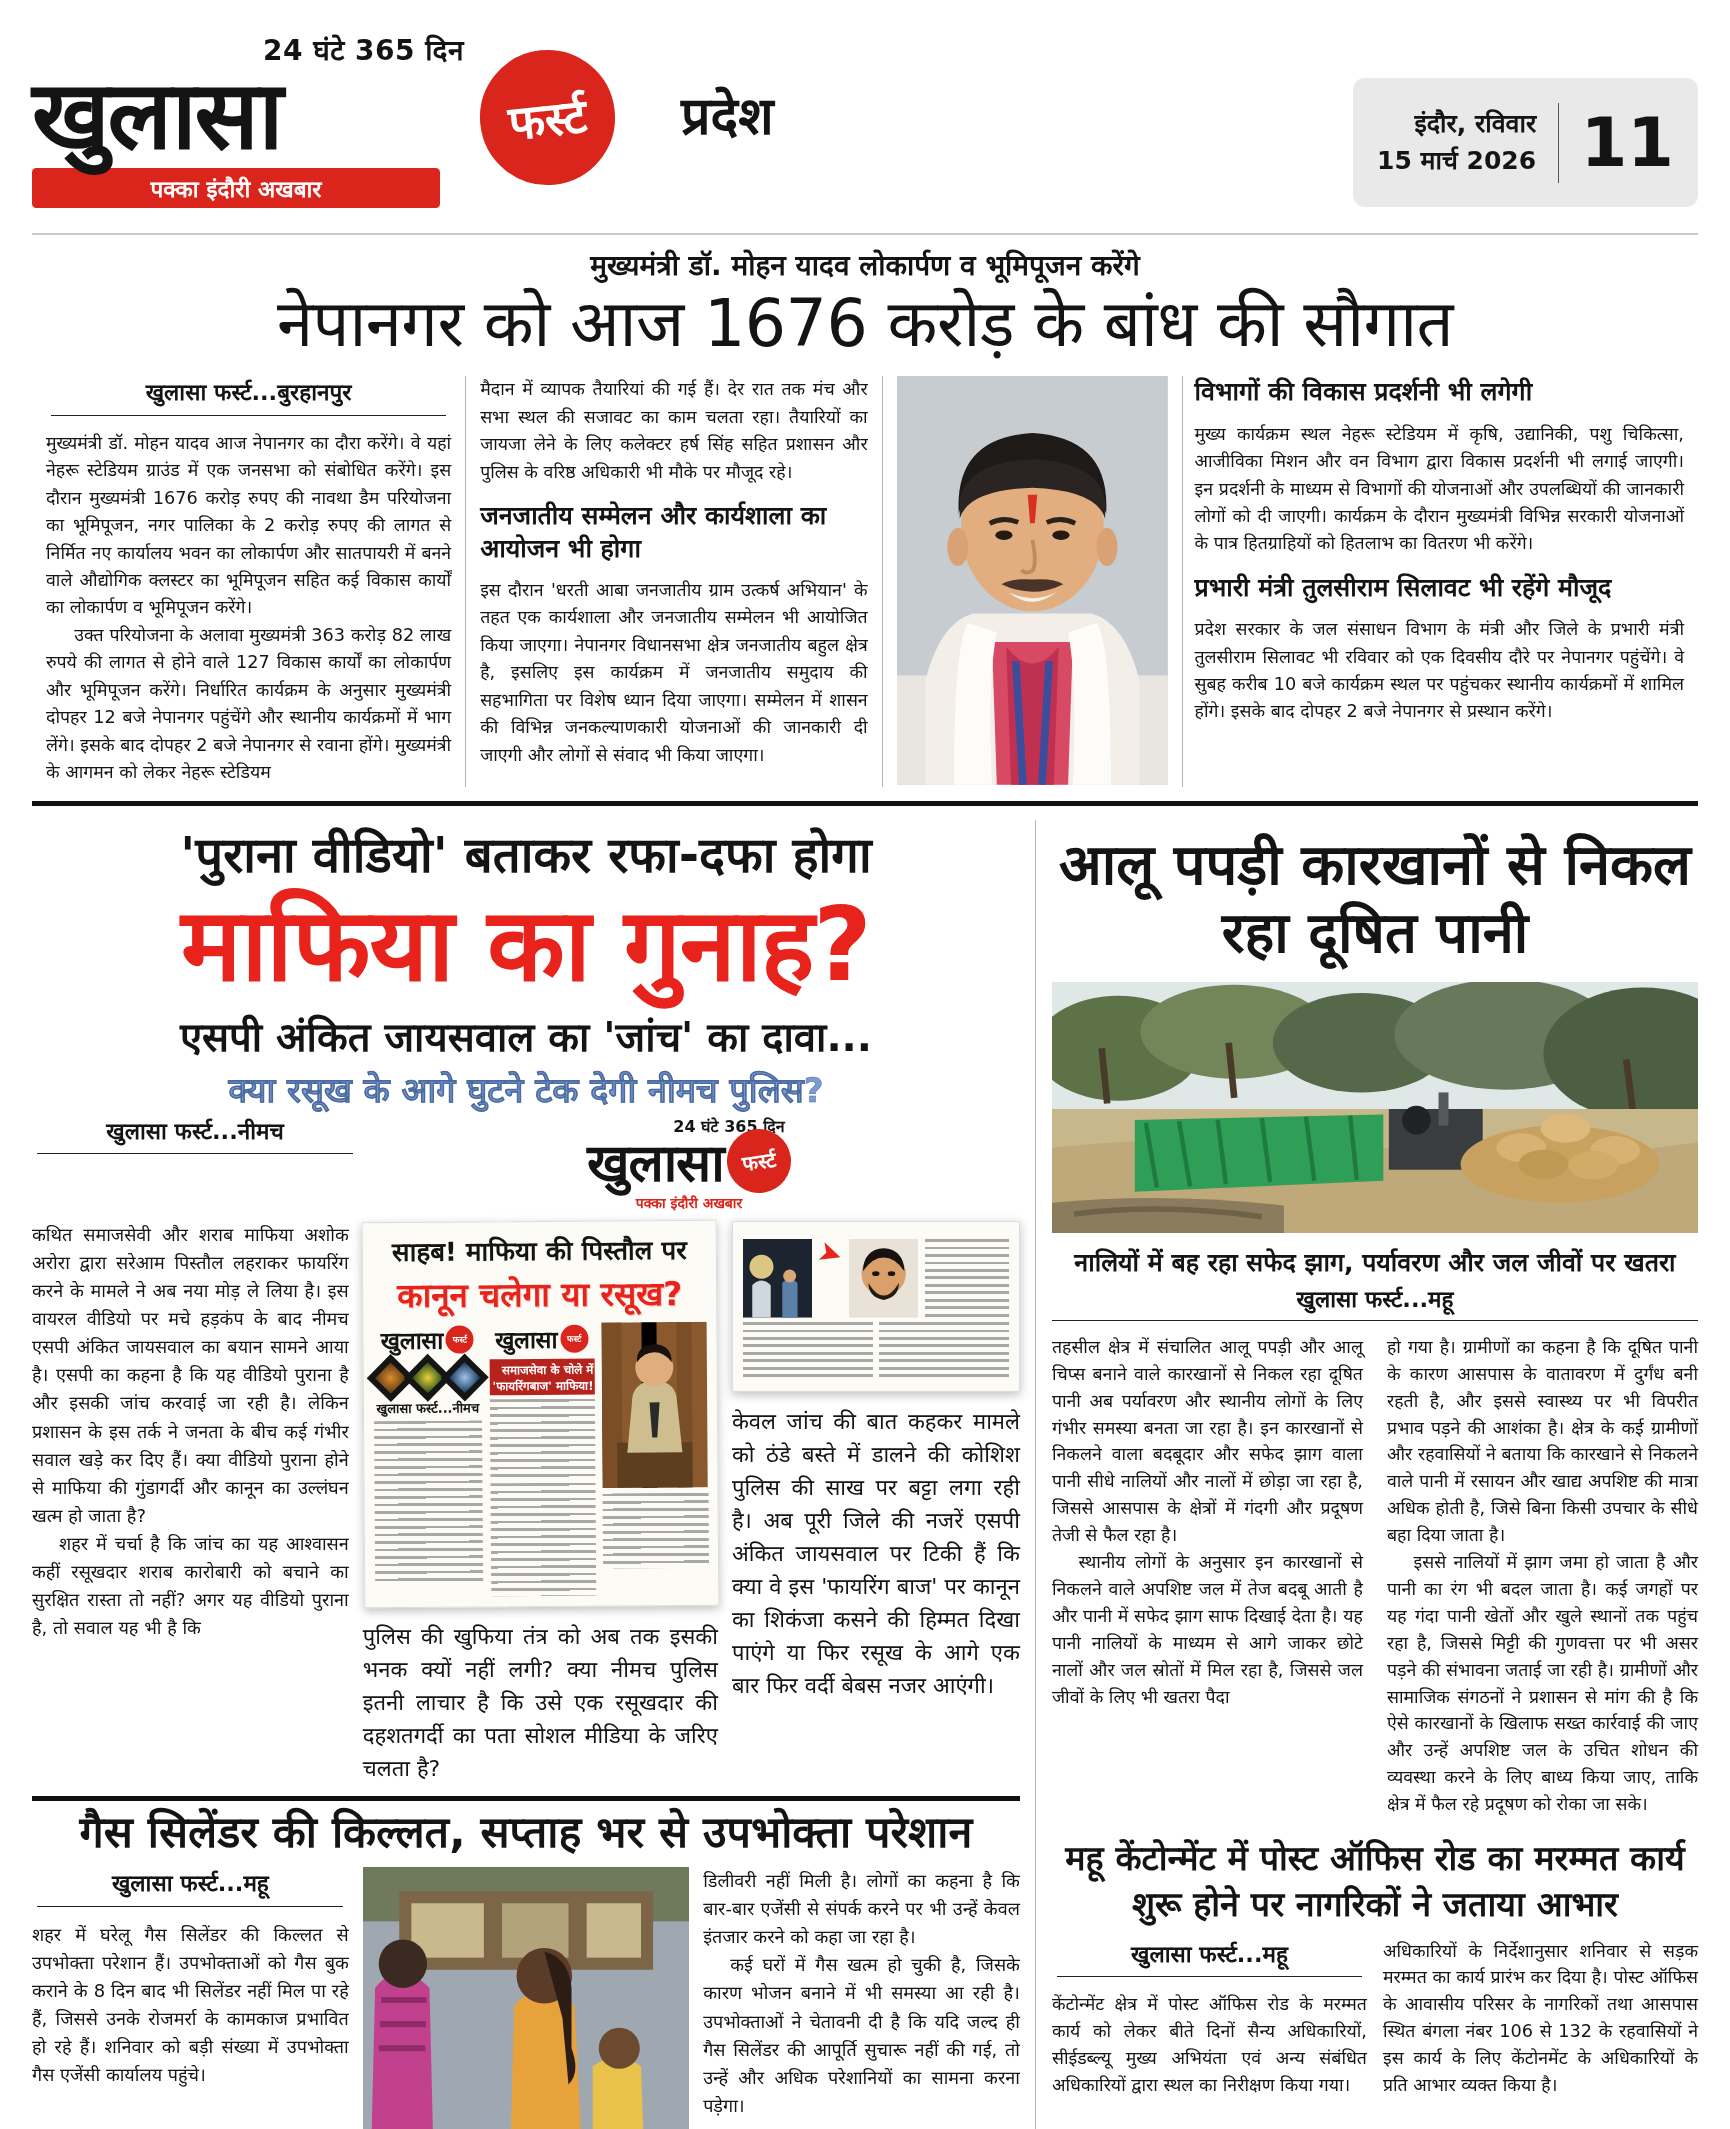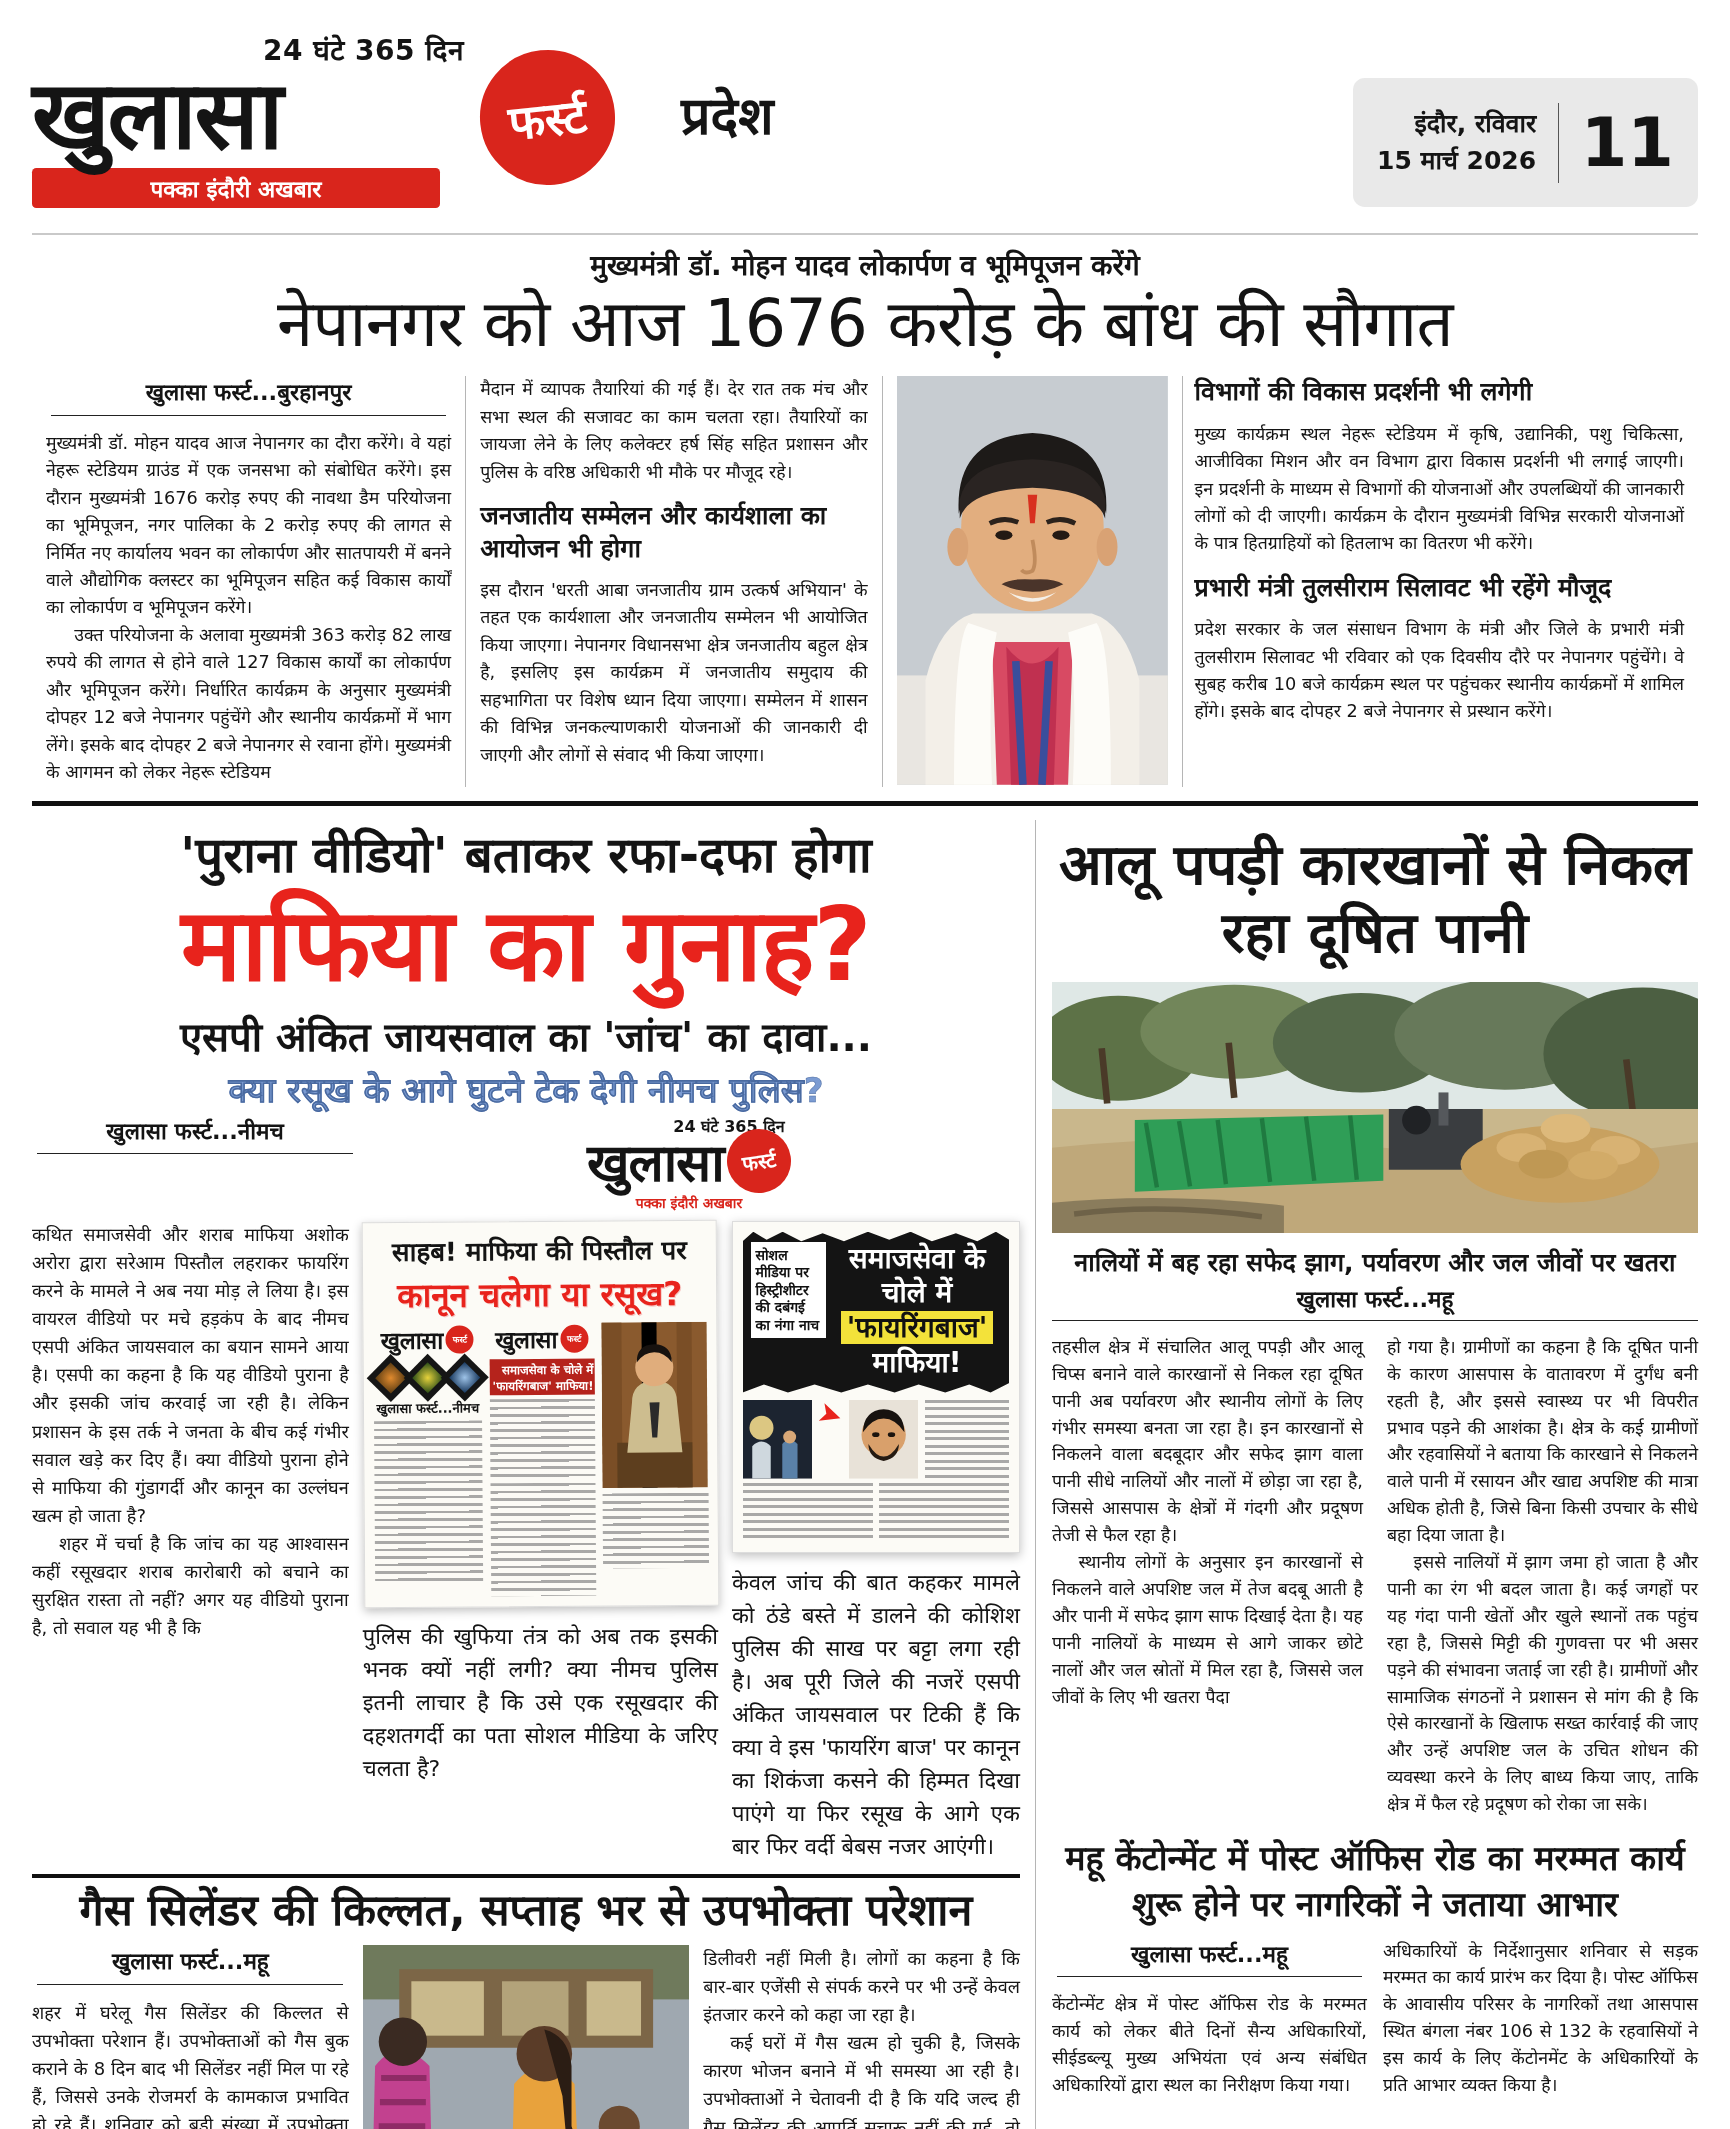--- a/index.html
+++ b/index.html
@@ -282,29 +282,20 @@
                   </svg>
                   <div class="fk" style="height:75px;margin-top:5.4px"></div>
                 </div>
               </div>
             </div>
             <p class="cap">पुलिस की खुफिया तंत्र को अब तक इसकी भनक क्यों नहीं लगी? क्या नीमच पुलिस इतनी लाचार है कि उसे एक रसूखदार की दहशतगर्दी का पता सोशल मीडिया के जरिए चलता है?</p>
           </div>
 
           <div class="m-colC">
             <div class="clip clip2">
-              <div class="torn">
-                <div class="c2-tagwrap">
-                  <div class="c2-tag">सोशल मीडिया पर हिस्ट्रीशीटर की दबंगई का नंगा नाच</div>
-                  <div class="c2-heads">
-                    <div class="c2-h1">समाजसेवा के चोले में</div>
-                    <div class="c2-h2"><span class="hl">'फायरिंगबाज'</span><span> माफिया!</span></div>
-                  </div>
-                </div>
-              </div>
               <div class="c2-body">
                 <svg viewBox="0 0 150 170" width="26%">
                   <rect width="150" height="170" fill="#1c2430"></rect>
                   <circle cx="40" cy="60" r="26" fill="#f2d98c" opacity=".9"></circle>
                   <path d="M20 100 Q40 80 60 100 L60 170 L20 170 Z" fill="#cfd8de"></path>
                   <path d="M85 95 Q100 78 118 95 L118 170 L85 170 Z" fill="#5a81a8"></path>
                   <circle cx="101" cy="80" r="14" fill="#d8a877"></circle>
                 </svg>
                 <span class="arrow-ic">➤</span>
                 <svg viewBox="0 0 150 170" width="26%">

